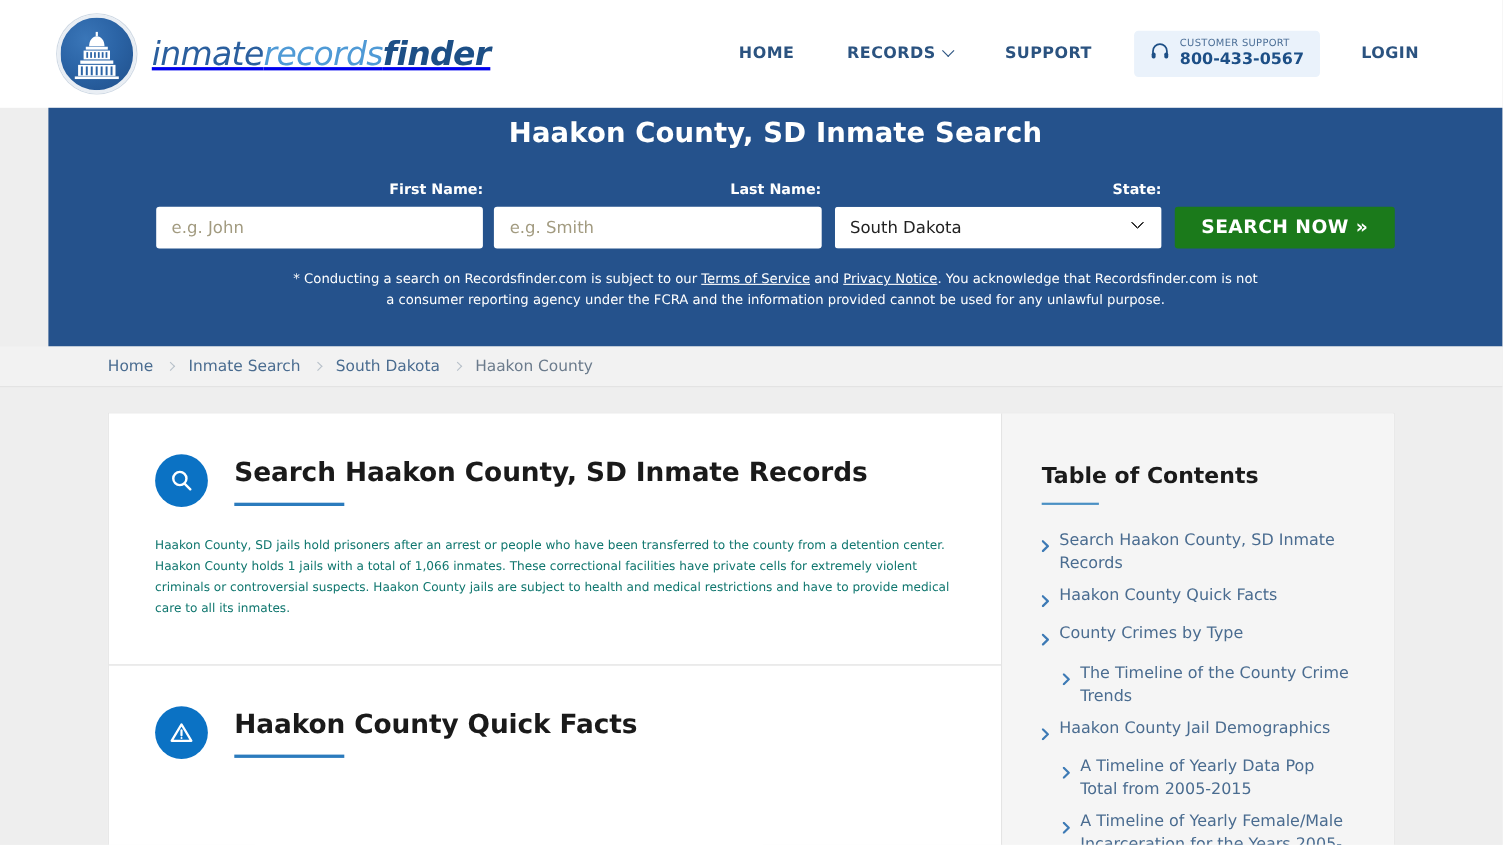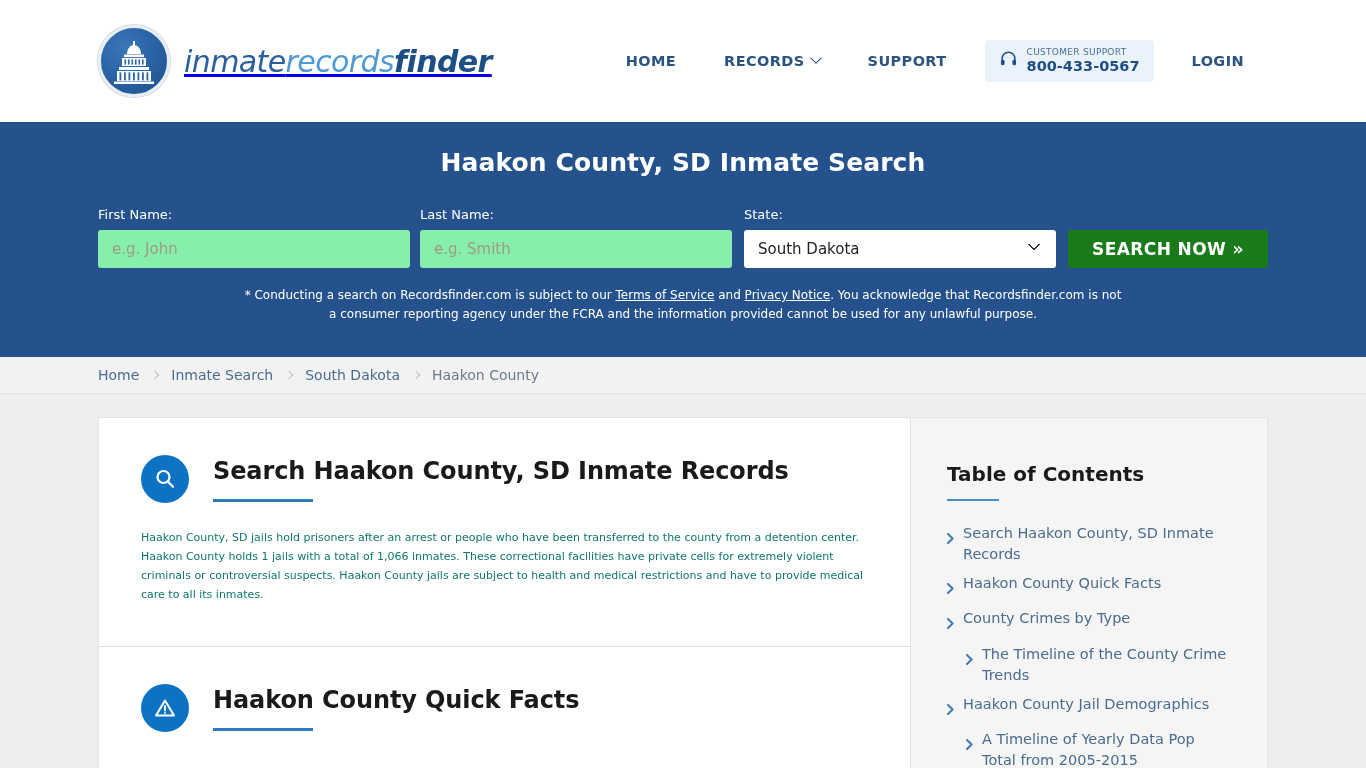--- a/index.html
+++ b/index.html
@@ -7,25 +7,25 @@
   html, body {
     margin: 0; padding: 0;
     width: 1366px; height: 768px;
     overflow: hidden;
     background: #eeeeee;
     font-family: "DejaVu Sans", "Liberation Sans", sans-serif;
   }
 
   
   .site-header {
-    height: 122px;
+    height: 98px;
     background: #ffffff;
     display: flex;
     align-items: center;
-    padding: 0 98px;
+    padding: 0 52px;
   }
   .brand {
     display: flex;
     align-items: center;
     gap: 14px;
     flex: 0 0 auto;
   }
   .brand-mark {
     width: 72px; height: 72px;
     border-radius: 50%;
@@ -98,21 +98,22 @@
   .support-phone {
     font-size: 14.5px;
     font-weight: 700;
     color: #1d4f86;
     line-height: 1.15;
   }
 
   
   .hero {
     background: #25528c;
-    padding: 26px 98px 22px;
+    padding: 8px 98px 22px;
+    margin-left: 44px;
   }
   .hero-title {
     color: #ffffff;
     font-size: 25px;
     font-weight: 700;
     text-align: center;
     margin: 0 0 30px;
     letter-spacing: 0.1px;
   }
   .search-row {
@@ -120,28 +121,29 @@
     align-items: flex-end;
     gap: 0;
   }
   .field { display: flex; flex-direction: column; }
   .field.first { width: 313px; }
   .field.last  { width: 313px; margin-left: 10px; }
   .field.state { width: 313px; margin-left: 12px; }
   .field-label {
     color: #ffffff;
     font-size: 13px;
-    font-weight: 400;
+    font-weight: 700;
     margin-bottom: 8px;
+    text-align: right;
   }
   .text-input {
     height: 38px;
     border: none;
     border-radius: 3px;
-    background: #86efac;
+    background: #ffffff;
     padding: 0 14px;
     font-size: 15px;
     color: #55524a;
     font-family: inherit;
     width: 100%;
   }
   .text-input::placeholder { color: #a29b80; }
   .select-input {
     height: 38px;
     border: none;

